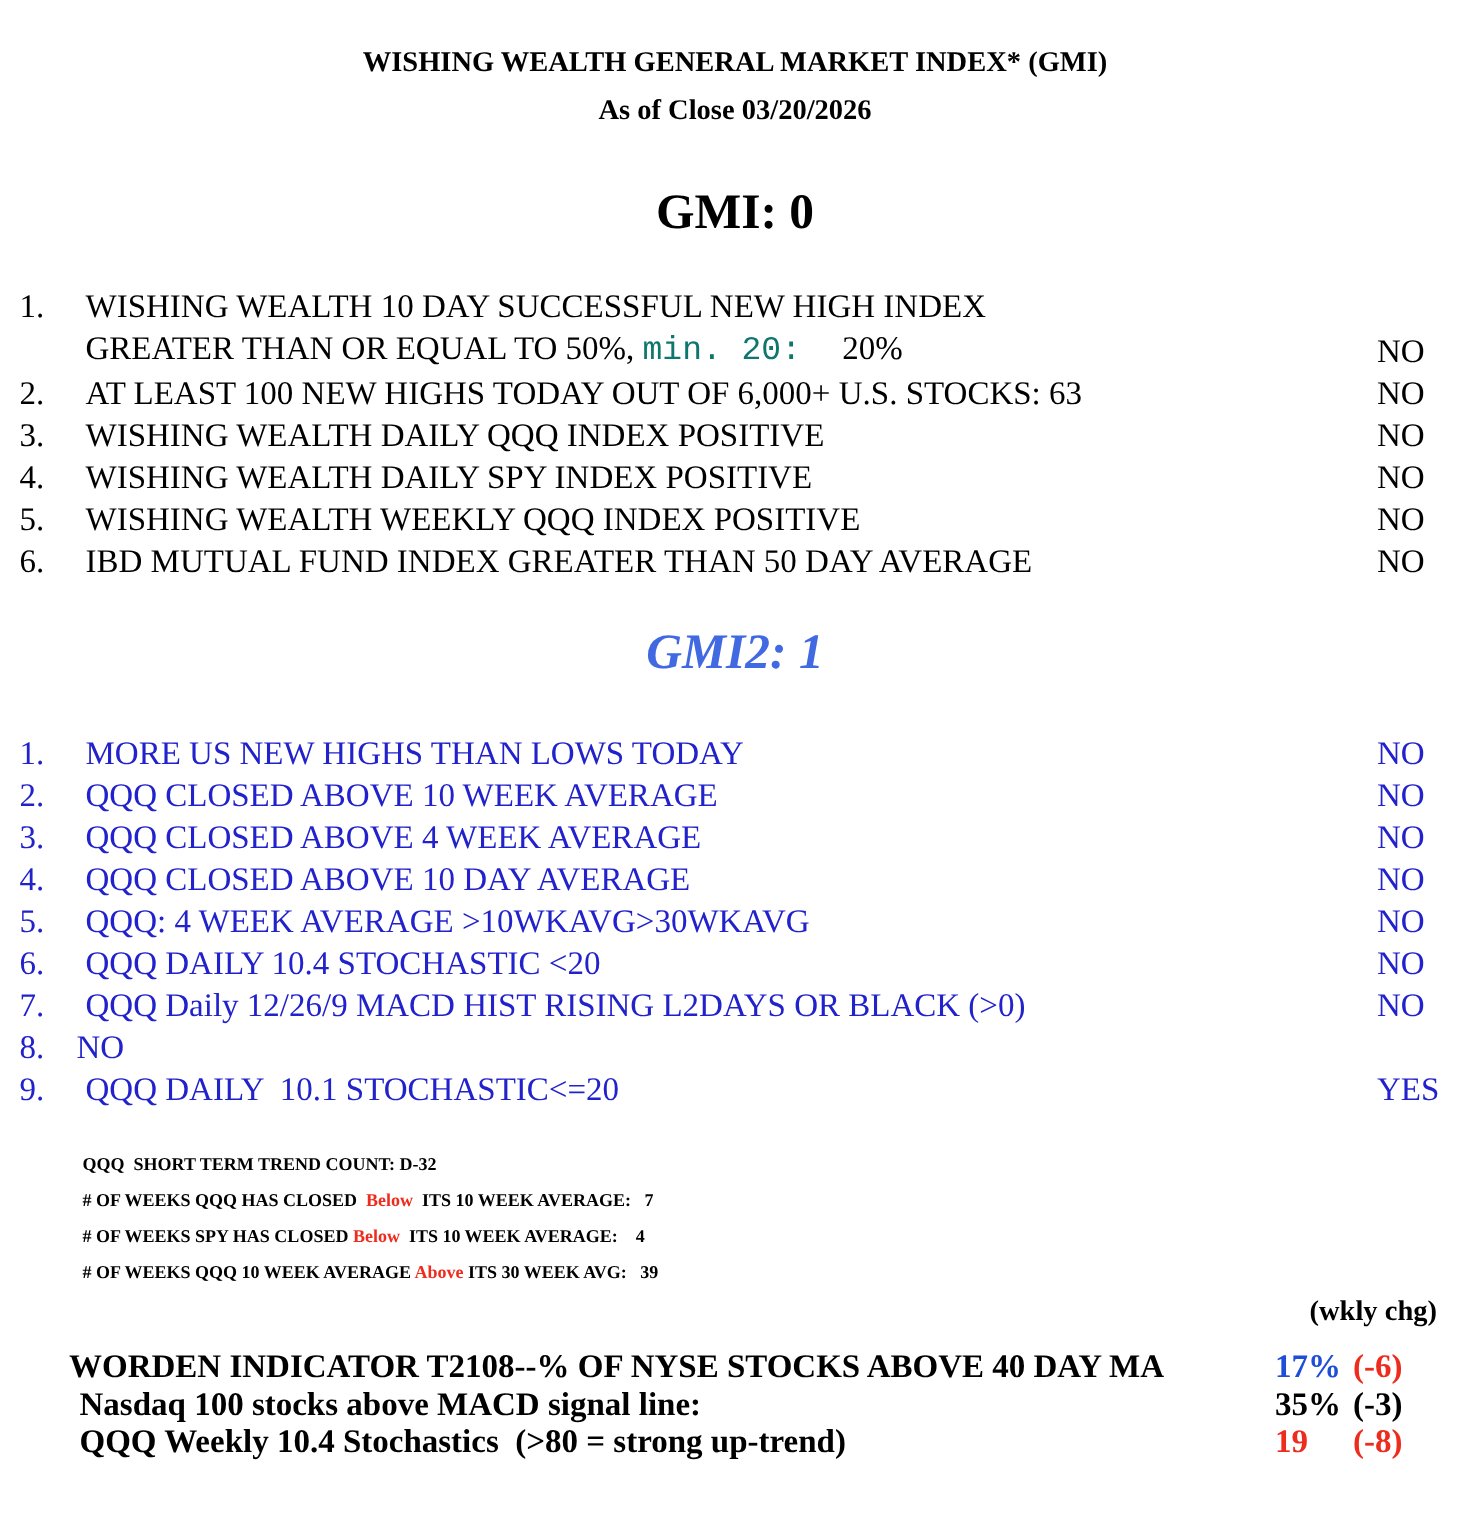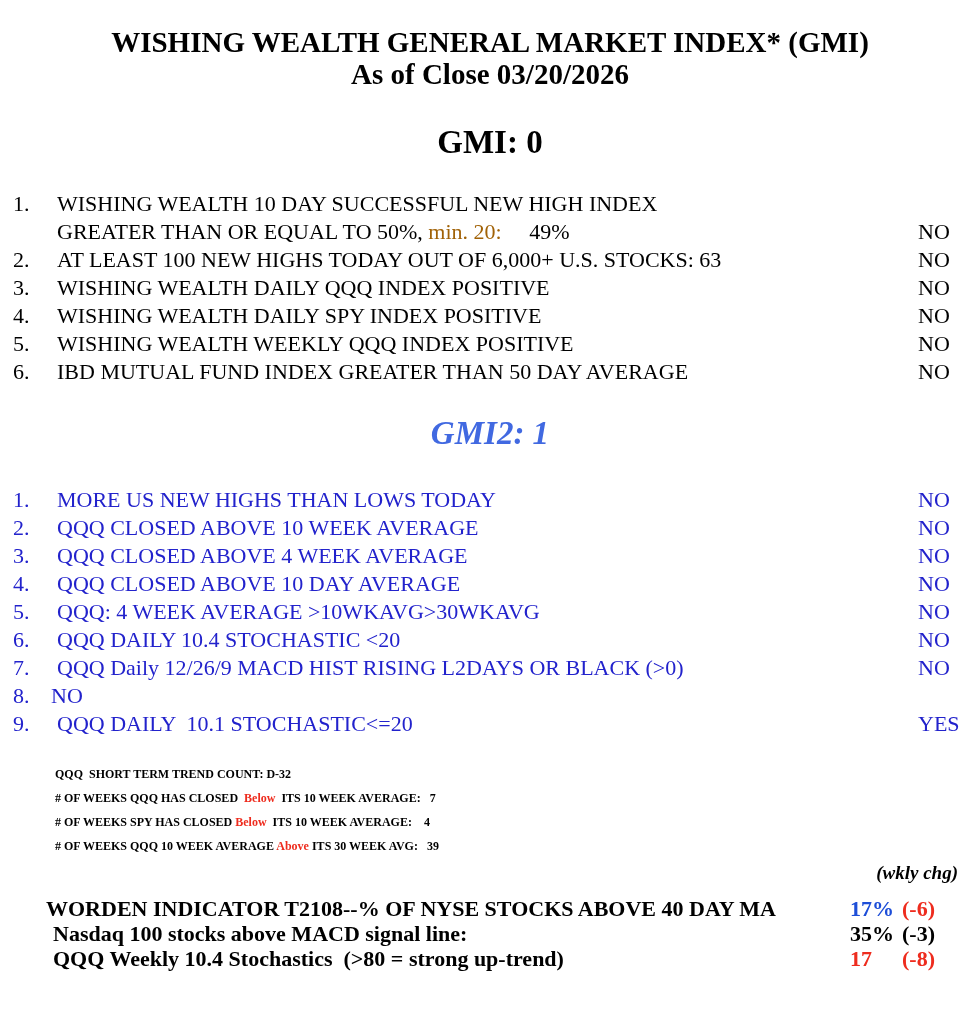--- a/index.html
+++ b/index.html
@@ -6,21 +6,21 @@
   body {
     width: 980px; height: 1024px;
     background: #ffffff; color: #000000;
     font-family: "Liberation Serif", "DejaVu Serif", serif;
     overflow: hidden;
   }
   [data-bind] { white-space: pre-wrap; }
 
   .title {
     text-align: center; font-weight: bold;
-    font-size: 29px; line-height: 32px;
+    font-size: 19px; line-height: 32px;
   }
   .title.first { margin-top: 26px; }
 
   .score-heading {
     text-align: center; font-weight: bold;
     font-size: 33px; line-height: 30px;
   }
   .gmi1-heading { margin-top: 37px; }
   .gmi2-heading { margin-top: 32px; color: #4169E1; font-style: italic; }
 
@@ -29,37 +29,37 @@
 
   .row {
     display: flex; align-items: flex-start;
     font-size: 22px; line-height: 28px;
     padding-right: 16px;
   }
   .num { width: 30px; padding-left: 13px; flex-shrink: 0; }
   .itext { margin-left: 14px; flex: 1; min-width: 0; }
   .ans { width: 46px; flex-shrink: 0; margin-left: 8px; text-align: left; }
   .ans.bottom { align-self: flex-end; }
-  .hl-orange { color: #a16207; }
+  .hl-orange { color: #0f766e; font-family: Liberation Mono, monospace; }
 
   .footnote {
     margin-top: 26px; text-align: center;
     font-weight: bold; font-size: 21px; line-height: 26px;
   }
 
   .stats {
     margin-top: 24px; padding-left: 55px;
     font-weight: bold; font-size: 12px; line-height: 24px;
   }
   .hl-red { color: #EE2C1E; }
 
   .wkly {
     margin-top: 3px; padding-right: 22px;
     text-align: right; font-weight: bold;
-    font-size: 19px; line-height: 24px; font-style: italic;
+    font-size: 19px; line-height: 24px;
   }
 
   .indicators { margin-top: 11px; font-weight: bold; font-size: 22px; }
   .ind-row { display: flex; align-items: flex-start; line-height: 25px; padding-right: 16px; }
   .ind-label { flex: 1; min-width: 0; padding-left: 46px; }
   .ind-row.indent .ind-label { padding-left: 53px; }
   .ind-value { width: 52px; flex-shrink: 0; }
   .ind-chg { width: 62px; flex-shrink: 0; }
 </style>
 </head>
@@ -70,21 +70,21 @@
   <div class="title first" data-bind="header.title">WISHING WEALTH GENERAL MARKET INDEX* (GMI)</div>
   <div class="title" data-bind="header.subtitle">As of Close 03/20/2026</div>
 
   <div class="score-heading gmi1-heading" data-bind="gmi.heading">GMI: 0</div>
 
   <div class="list">
     <div class="row">
       <div class="num" data-bind="gmi.items.0.number">1.</div>
       <div class="itext">
         <div data-bind="gmi.items.0.line1">WISHING WEALTH 10 DAY SUCCESSFUL NEW HIGH INDEX</div>
-        <div><span data-bind="gmi.items.0.line2_prefix">GREATER THAN OR EQUAL TO 50%, </span><span class="hl-orange" data-bind="gmi.items.0.line2_highlight">min. 20:</span><span data-bind="gmi.items.0.line2_value">     49%</span></div>
+        <div><span data-bind="gmi.items.0.line2_prefix">GREATER THAN OR EQUAL TO 50%, </span><span class="hl-orange" data-bind="gmi.items.0.line2_highlight">min. 20:</span><span data-bind="gmi.items.0.line2_value">     20%</span></div>
       </div>
       <div class="ans bottom" data-bind="gmi.items.0.answer">NO</div>
     </div>
     <div class="row">
       <div class="num" data-bind="gmi.items.1.number">2.</div>
       <div class="itext" data-bind="gmi.items.1.text">AT LEAST 100 NEW HIGHS TODAY OUT OF 6,000+ U.S. STOCKS: 63</div>
       <div class="ans" data-bind="gmi.items.1.answer">NO</div>
     </div>
     <div class="row">
       <div class="num" data-bind="gmi.items.2.number">3.</div>
@@ -173,18 +173,18 @@
       <div class="ind-value" data-bind="indicators.0.value" style="color: #1d4ed8;">17%</div>
       <div class="ind-chg" data-bind="indicators.0.change" style="color: rgb(238, 44, 30);">(-6)</div>
     </div>
     <div class="ind-row indent">
       <div class="ind-label" data-bind="indicators.1.label">Nasdaq 100 stocks above MACD signal line:</div>
       <div class="ind-value" data-bind="indicators.1.value" style="color: rgb(0, 0, 0);">35%</div>
       <div class="ind-chg" data-bind="indicators.1.change" style="color: rgb(0, 0, 0);">(-3)</div>
     </div>
     <div class="ind-row indent">
       <div class="ind-label" data-bind="indicators.2.label">QQQ Weekly 10.4 Stochastics  (&gt;80 = strong up-trend)</div>
-      <div class="ind-value" data-bind="indicators.2.value" style="color: rgb(238, 44, 30);">17</div>
+      <div class="ind-value" data-bind="indicators.2.value" style="color: rgb(238, 44, 30);">19</div>
       <div class="ind-chg" data-bind="indicators.2.change" style="color: rgb(238, 44, 30);">(-8)</div>
     </div>
   </div>
 
 </div>
 
 </body></html>

